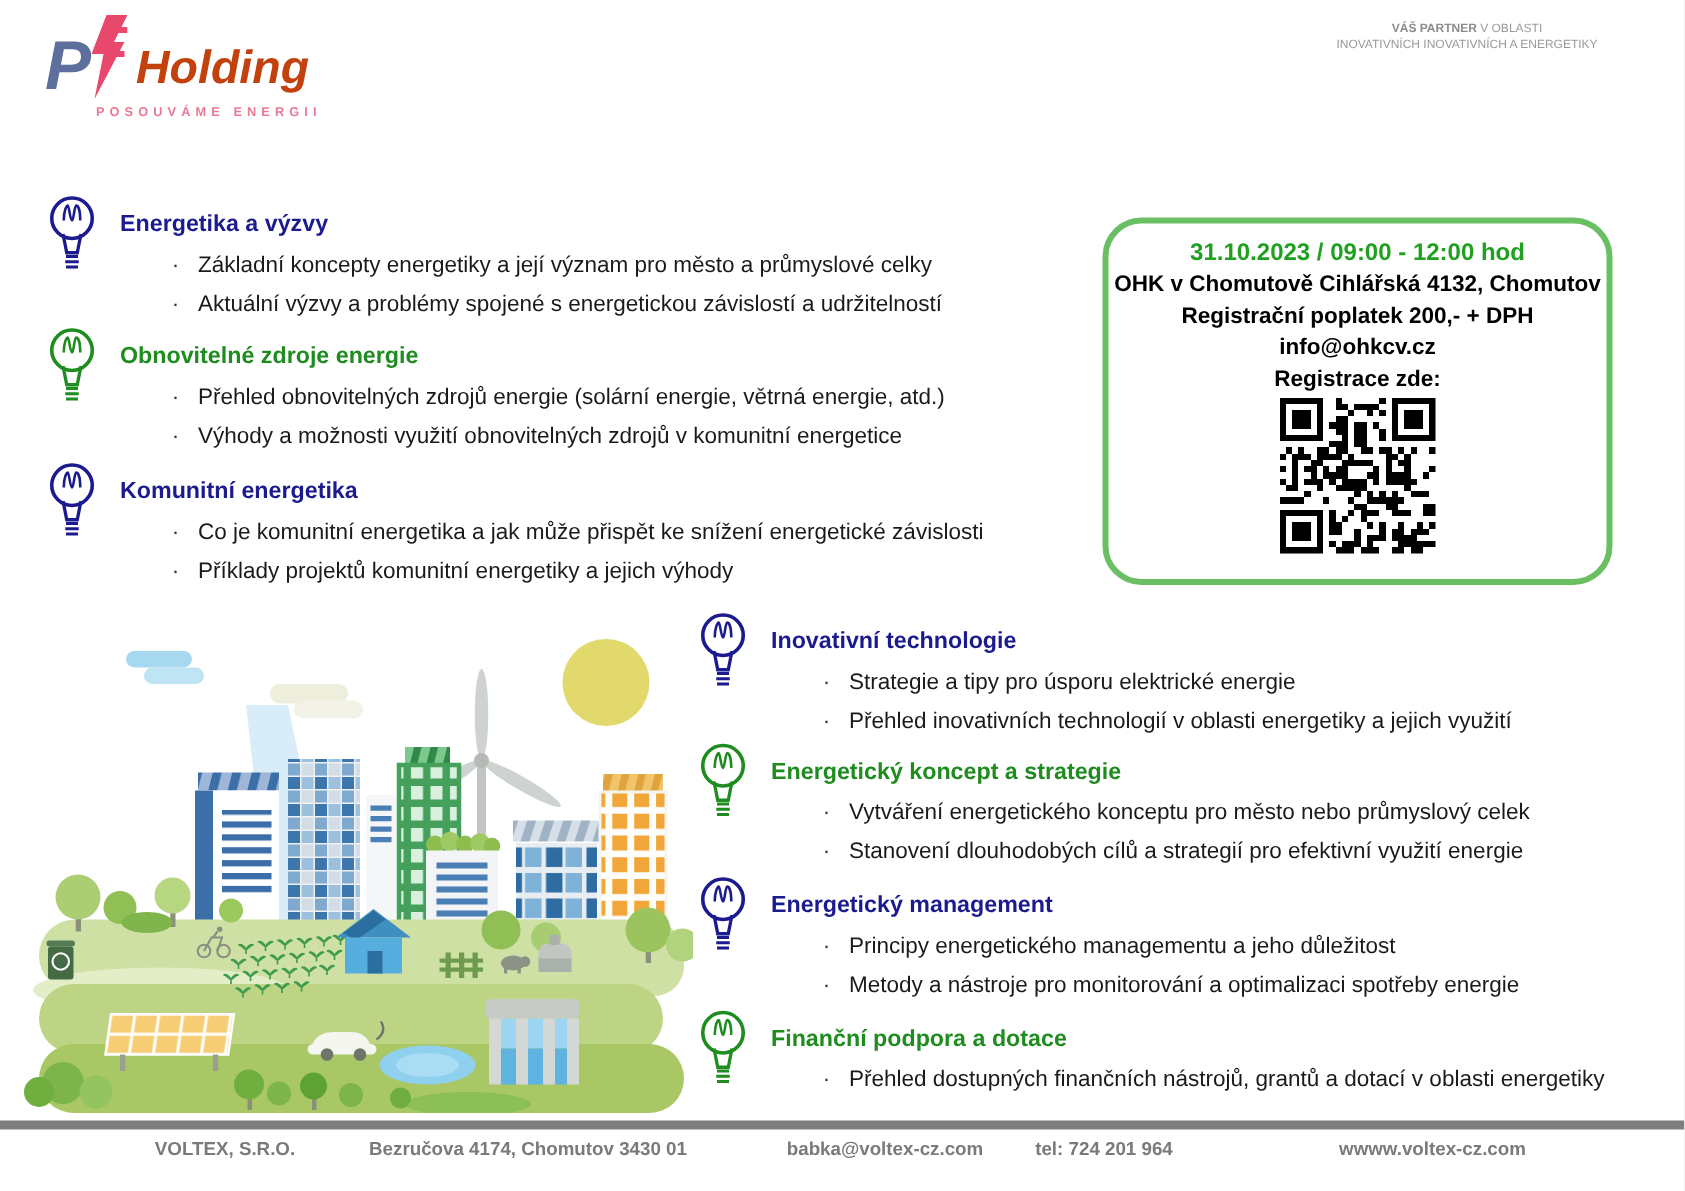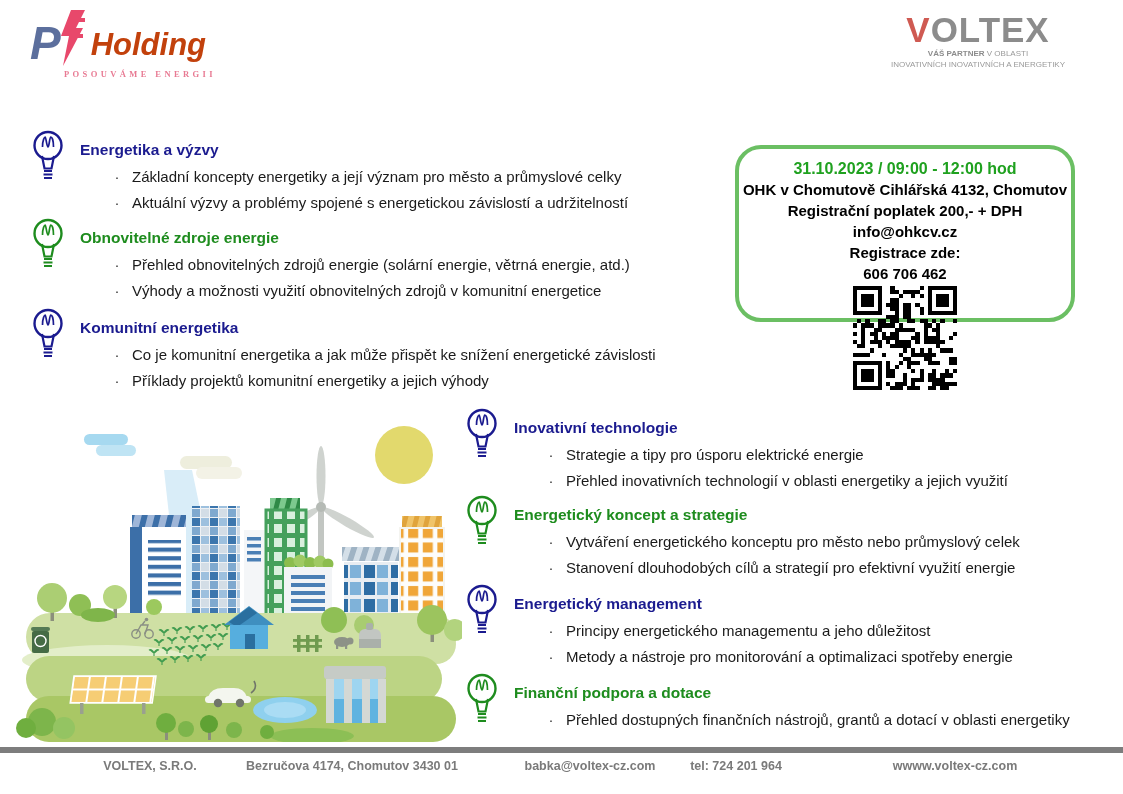--- a/index.html
+++ b/index.html
@@ -5,21 +5,21 @@
   html,body{margin:0;padding:0;background:#e8e8e8;}
   .page{position:relative;width:1123px;height:794px;background:#ffffff;margin:0 auto;
         font-family:"Liberation Sans",sans-serif;overflow:hidden;color:#1a1a1a;}
 
   
   .pe-logo{position:absolute;left:30px;top:10px;width:190px;}
   .pe-row{display:flex;align-items:flex-end;line-height:1;}
   .pe-p{font-size:46px;font-weight:bold;font-style:italic;color:#5c6f9d;letter-spacing:-2px;}
   .pe-bolt{width:26px;height:56px;margin:0 2px 0 0;}
   .pe-holding{font-size:31px;font-weight:bold;font-style:italic;color:#c2410c;margin-left:4px;padding-bottom:6px;}
-  .pe-tagline{font-size:8.5px;letter-spacing:3.4px;color:#e87a93;margin:3px 0 0 34px;font-weight:bold;font-family:Liberation Serif, serif;}
+  .pe-tagline{font-size:8.5px;letter-spacing:3.4px;color:#e87a93;margin:3px 0 0 34px;font-weight:bold;}
 
   .title-block{position:absolute;left:0;top:38px;width:1123px;text-align:center;}
   .title-line1{font-size:20px;font-weight:bold;color:#111;}
   .title-line2{font-size:26px;font-weight:bold;color:#111;margin-top:4px;}
   .title-underline{width:700px;height:3px;background:#2aa02a;margin:5px auto 0;}
 
   .voltex-logo{position:absolute;right:40px;top:12px;width:210px;text-align:center;}
   .voltex-word{font-size:35px;font-weight:bold;color:#8c8c8c;letter-spacing:1px;line-height:1;}
   .voltex-v{color:#cf5a52;}
   .voltex-tag{font-size:8px;color:#9a9a9a;line-height:1.4;margin-top:1px;}
@@ -38,21 +38,21 @@
 
   #s1{left:28px;top:128px;width:650px;}
   #s2{left:28px;top:216px;width:665px;}
   #s3{left:28px;top:306px;width:665px;}
   #s4{left:462px;top:406px;width:658px;}
   #s5{left:462px;top:493px;width:658px;}
   #s6{left:462px;top:582px;width:658px;}
   #s7{left:462px;top:671px;width:658px;}
 
   
-  .info-box{position:absolute;left:735px;top:145px;width:340px;height:177px;box-sizing:border-box;
+  .info-box{position:absolute;left:735px;top:145px;width:340px;height:245px;box-sizing:border-box;
             border:4px solid #6bbf63;border-radius:26px;text-align:center;padding-top:9px;
             font-size:15px;font-weight:bold;line-height:21px;color:#000;}
   .info-date{color:#1fa11f;font-size:16px;}
   .qr-wrap{margin-top:2px;}
   .qr-wrap svg{width:104px;height:104px;}
 
   
   .illu{position:absolute;left:12px;top:410px;width:450px;height:332px;}
 
   
@@ -73,21 +73,20 @@
         <rect x="19" y="8" width="7" height="4" fill="#e8486b"></rect>
         <rect x="16" y="24" width="8" height="4" fill="#e8486b"></rect>
       </svg>
       <span class="pe-holding">Holding</span>
     </div>
     <div class="pe-tagline">POSOUVÁME ENERGII</div>
   </div>
 
 
   <div class="voltex-logo">
-    <div class="voltex-word"><span class="voltex-v">V</span><span>OLTEX</span></div>
     <div class="voltex-tag">
       <div><b>VÁŠ PARTNER</b><span> V OBLASTI</span></div>
       <div>INOVATIVNÍCH INOVATIVNÍCH A ENERGETIKY</div>
     </div>
   </div>
 
   <div class="section" id="s1">
     <div class="bulb c-blue">
       <svg viewBox="0 0 40 54">
           <circle cx="20" cy="16.5" r="13.5" fill="none" stroke="currentColor" stroke-width="2.4"></circle>
@@ -236,21 +235,20 @@
         </div>
     </div>
   </div>
 
   <div class="info-box">
     <div class="info-date">31.10.2023 / 09:00 - 12:00 hod</div>
     <div>OHK v Chomutově Cihlářská 4132, Chomutov</div>
     <div>Registrační poplatek 200,- + DPH</div>
     <div>info@ohkcv.cz</div>
     <div>Registrace zde:</div>
-    <div>606 706 462</div>
     <div class="qr-wrap">
       <svg id="qr-svg" viewBox="0 0 100 100" shape-rendering="crispEdges">
           <g fill="#000">
             <rect x="36" y="0" width="4" height="4"></rect>
             <rect x="64" y="0" width="4" height="4"></rect>
             <rect x="36" y="4" width="4" height="4"></rect>
             <rect x="40" y="4" width="4" height="4"></rect>
             <rect x="48" y="4" width="4" height="4"></rect>
             <rect x="52" y="4" width="4" height="4"></rect>
             <rect x="56" y="4" width="4" height="4"></rect>

